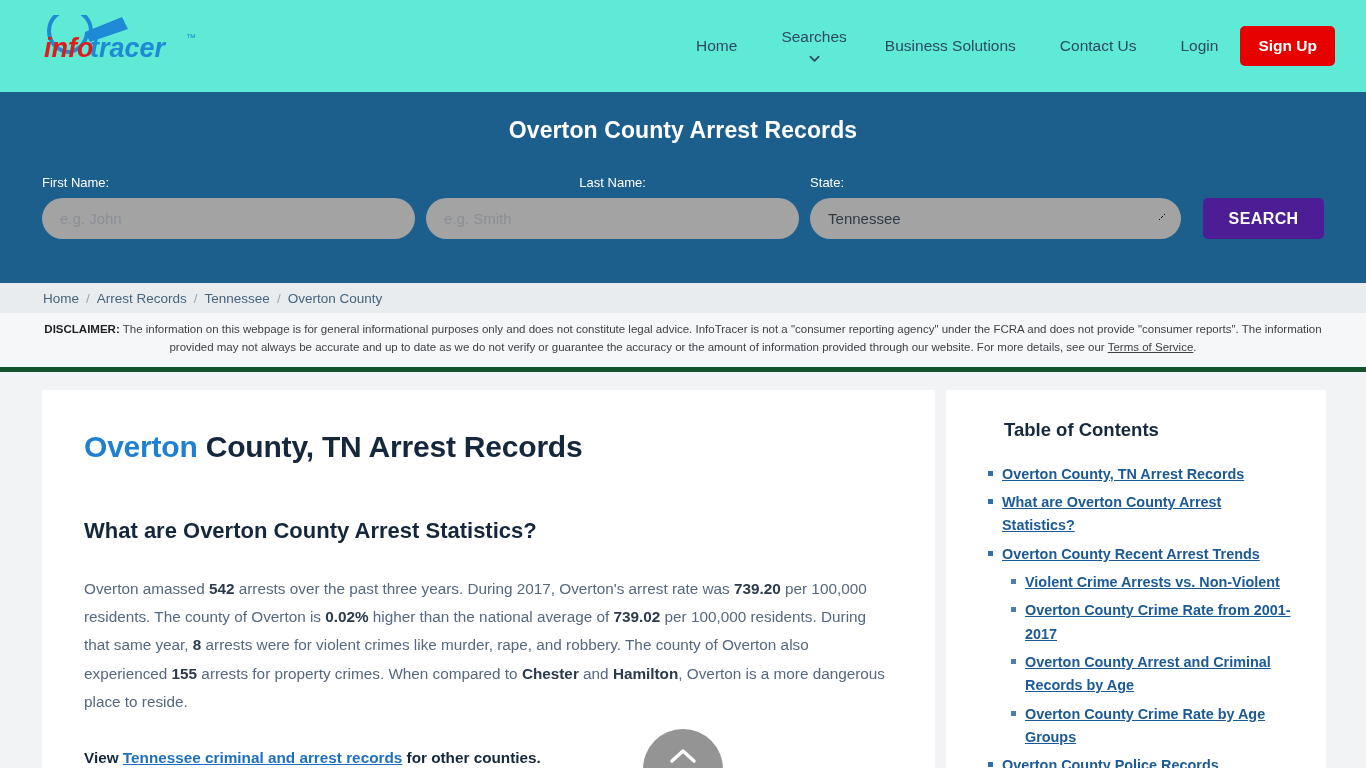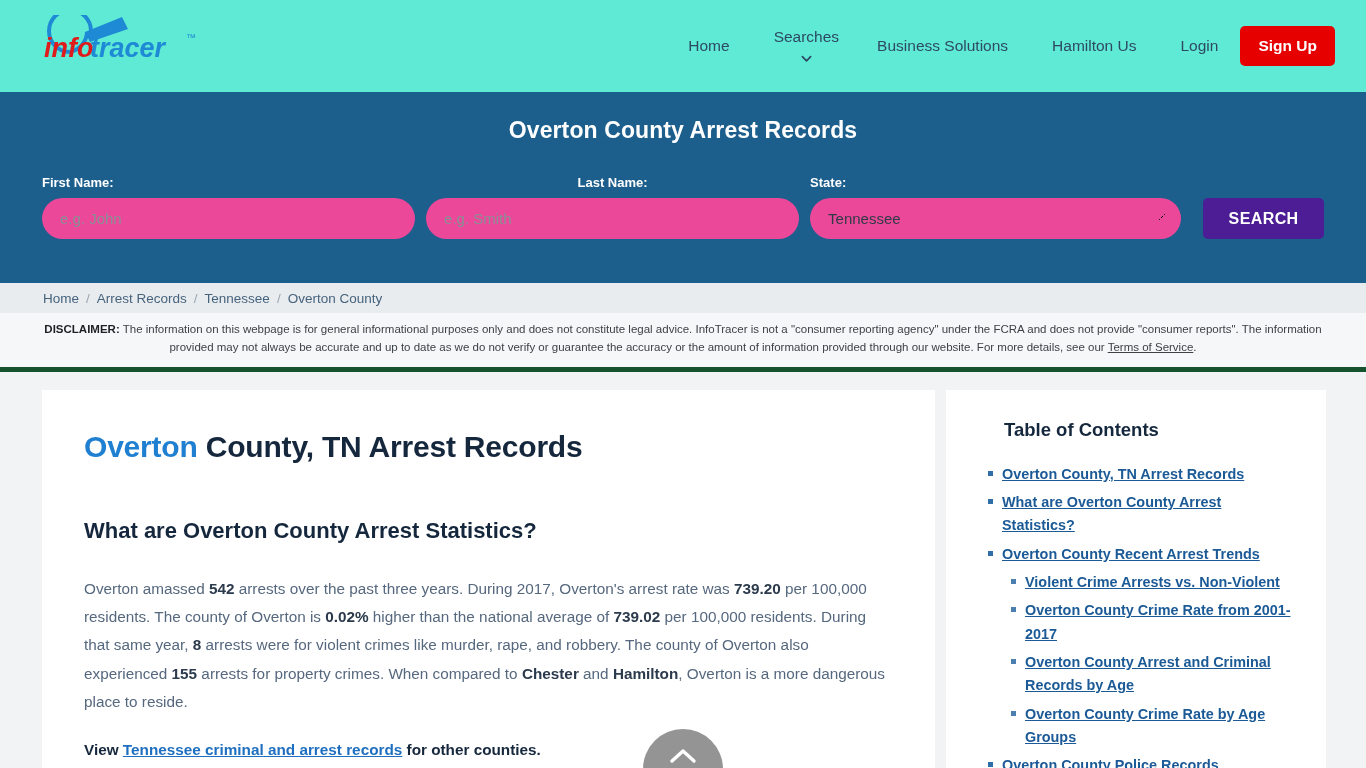--- a/index.html
+++ b/index.html
@@ -67,32 +67,32 @@
     letter-spacing: .1px;
   }
   .search-row { display: flex; align-items: flex-end; gap: 11px; }
   .field { display: flex; flex-direction: column; }
   .field.first { width: 377px; }
   .field.last  { width: 377px; align-items: center; }
   .field.state { width: 375px; }
   .field-label {
     color: #ffffff;
     font-size: 13px;
-    font-weight: bold;
+    font-weight: normal;
     margin-bottom: 8px;
   }
   .field input, .field select {
     height: 41px;
     border: none;
     border-radius: 21px;
     padding: 8px 18px;
     font-size: 15px;
     font-family: "Liberation Sans", sans-serif;
     color: #2e3b47;
-    background: #ec4899;
+    background: #a3a3a3;
     outline: none;
     width: 100%;
   }
   .field input::placeholder { color: #8a8f96; }
   .field select {
     -webkit-appearance: none; appearance: none;
     background-image:
       linear-gradient(45deg, transparent 50%, #111 50%, #111 57%, transparent 57%),
       linear-gradient(135deg, transparent 43%, #111 43%, #111 50%, transparent 50%);
     background-position: calc(100% - 22px) 16px, calc(100% - 16px) 16px;
@@ -173,21 +173,21 @@
     font-size: 22px;
     font-weight: bold;
     color: #15273c;
     margin: 0 0 31px 0;
   }
 
   p.body {
     font-size: 15.3px;
     line-height: 1.85;
     color: #56687e;
-    margin: 0 0 20px 0;
+    margin: 0 0 28px 0;
   }
   p.body b { color: #2b3a4c; font-weight: bold; }
 
   p.viewline {
     font-size: 15.3px;
     line-height: 1.8;
     color: #15273c;
     font-weight: bold;
     margin: 0;
   }
@@ -265,21 +265,21 @@
       <span class="caret">
         <svg width="11" height="11" viewBox="0 0 12 12">
           <path d="M1.5 4 L6 8.5 L10.5 4" fill="none" stroke="#2e4a63" stroke-width="1.9" stroke-linecap="round" stroke-linejoin="round"></path>
         </svg>
       </span>
     </a>
     <a class="nav-item" href="#">
       <span>Business Solutions</span>
     </a>
     <a class="nav-item" href="#">
-      <span>Hamilton Us</span>
+      <span>Contact Us</span>
     </a>
     <a class="nav-item" href="#">
       <span>Login</span>
     </a>
     <button class="signup-btn">Sign Up</button>
   </nav>
 </div>
 
 <div class="hero">
   <h2 class="hero-title">Overton County Arrest Records</h2>

